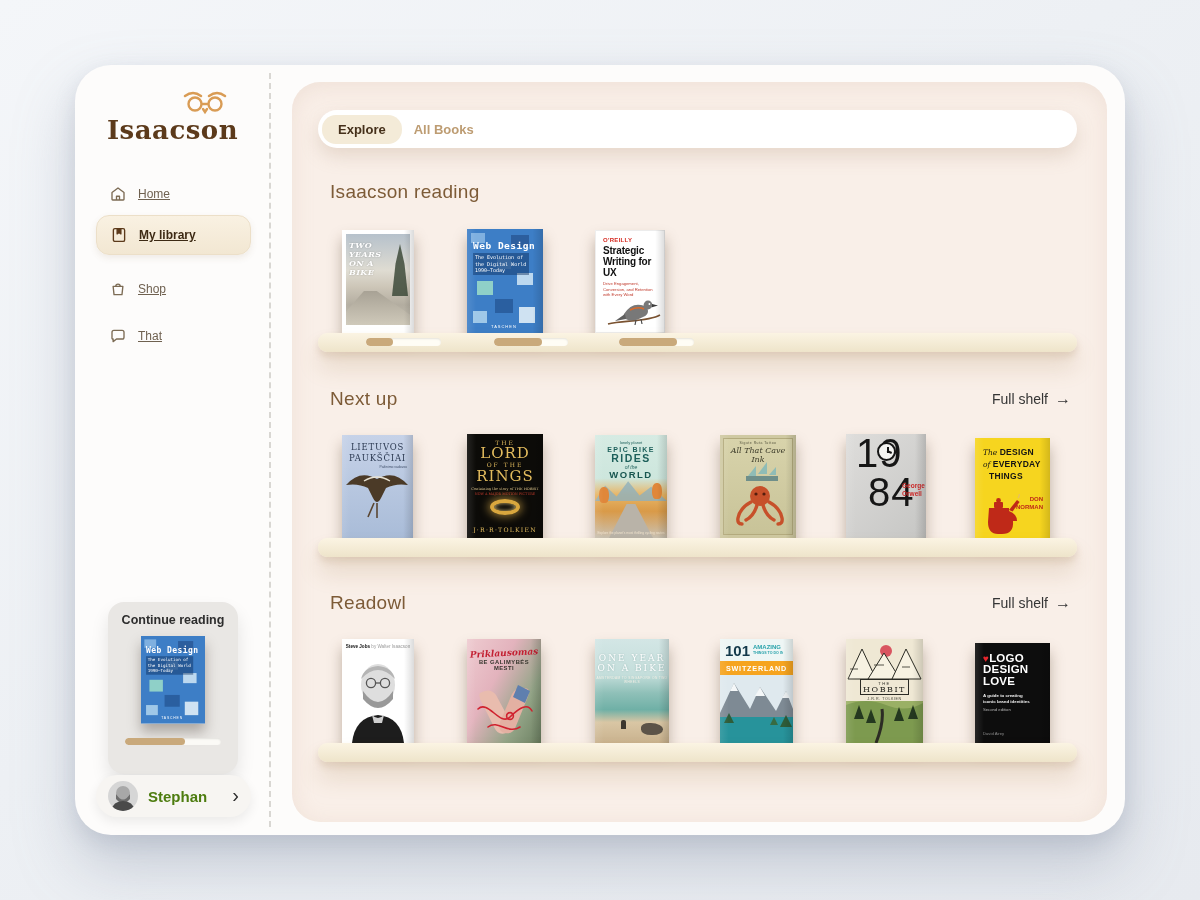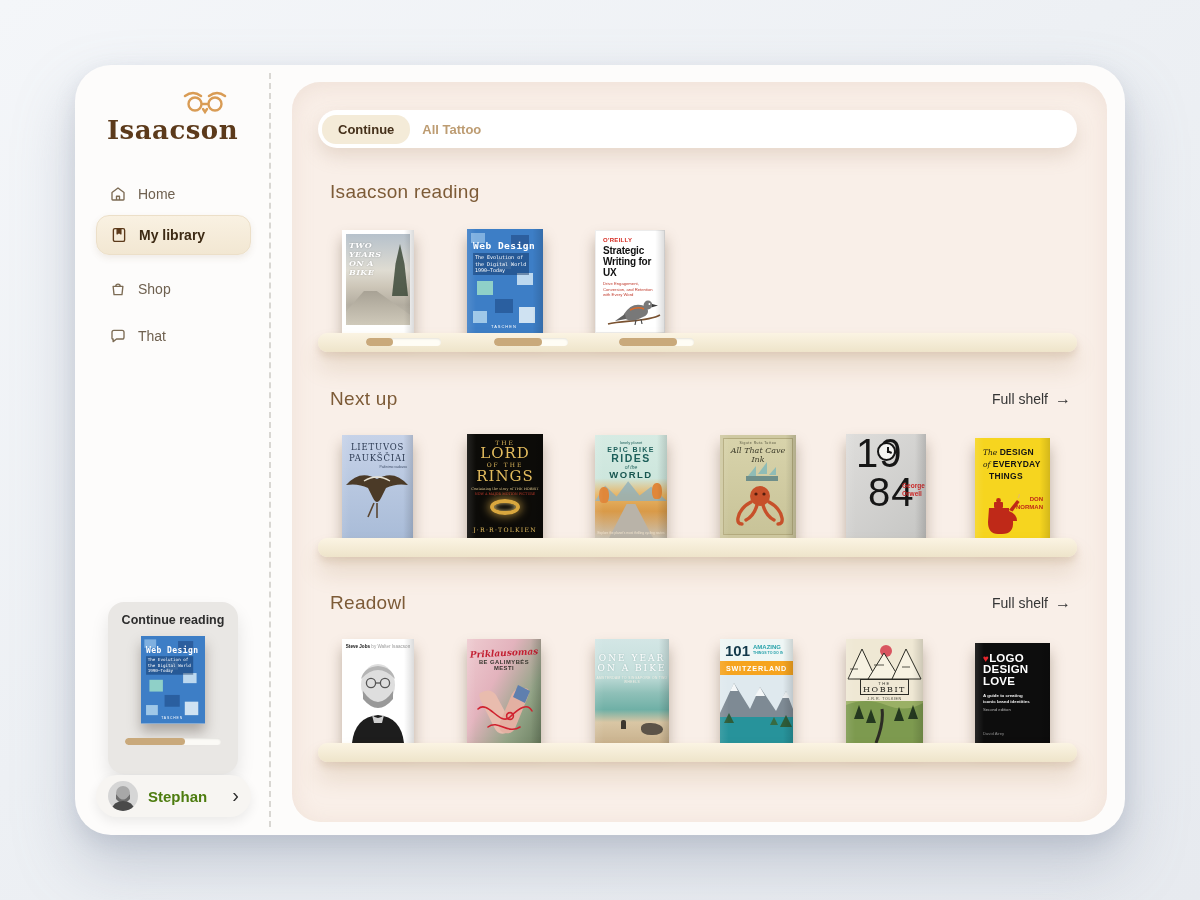--- a/index.html
+++ b/index.html
@@ -24,21 +24,21 @@
   
   .brand { position:absolute; top:24px; left:0; width:195px; text-align:center; }
   .brand svg { display:block; margin:0 auto 0 106px; }
   .brand-name {
     font-family:"DejaVu Serif", serif; font-weight:bold; font-size:26px;
     color:#5c3a1b; letter-spacing:.5px; margin-top:0px;
   }
   .nav-item {
     position:absolute; left:21px; width:155px; height:38px;
     display:flex; align-items:center; gap:11px; padding-left:13px;
-    font-size:14px; color:#6f6150; cursor:pointer;
+    font-size:12px; color:#6f6150; cursor:pointer;text-decoration:underline;
   }
   .nav-item svg { flex:0 0 auto; }
   .nav-item.active {
     height:40px; background:linear-gradient(#f9f1e2,#f2e7d2);
     border:1px solid #ecdfc8; border-radius:13px;
     box-shadow:0 3px 7px rgba(120,90,50,.10);
     color:#3d2a14; font-weight:bold;
   }
   .it-home { top:110px; } .it-lib { top:150px; } .it-shop { top:205px; } .it-news { top:252px; }
 
@@ -400,22 +400,22 @@
     </div>
     <div class="p-name">Stephan</div>
     <div class="p-chev">›</div>
   </div>
 
   <div class="divider"></div>
 
   <div class="panel">
 
     <div class="topbar">
-      <div class="tab active">Continue</div>
-      <div class="tab idle">All Tattoo</div>
+      <div class="tab active">Explore</div>
+      <div class="tab idle">All Books</div>
     </div>
 
     <div class="sec-title t-cur">Isaacson reading</div>
     <div class="sec-title t-next">Next up</div>
     <div class="sec-title t-fin">Readowl</div>
 
     <div class="full-link l-next">
       <span>Full shelf</span>
       <span class="arr">→</span>
     </div>

